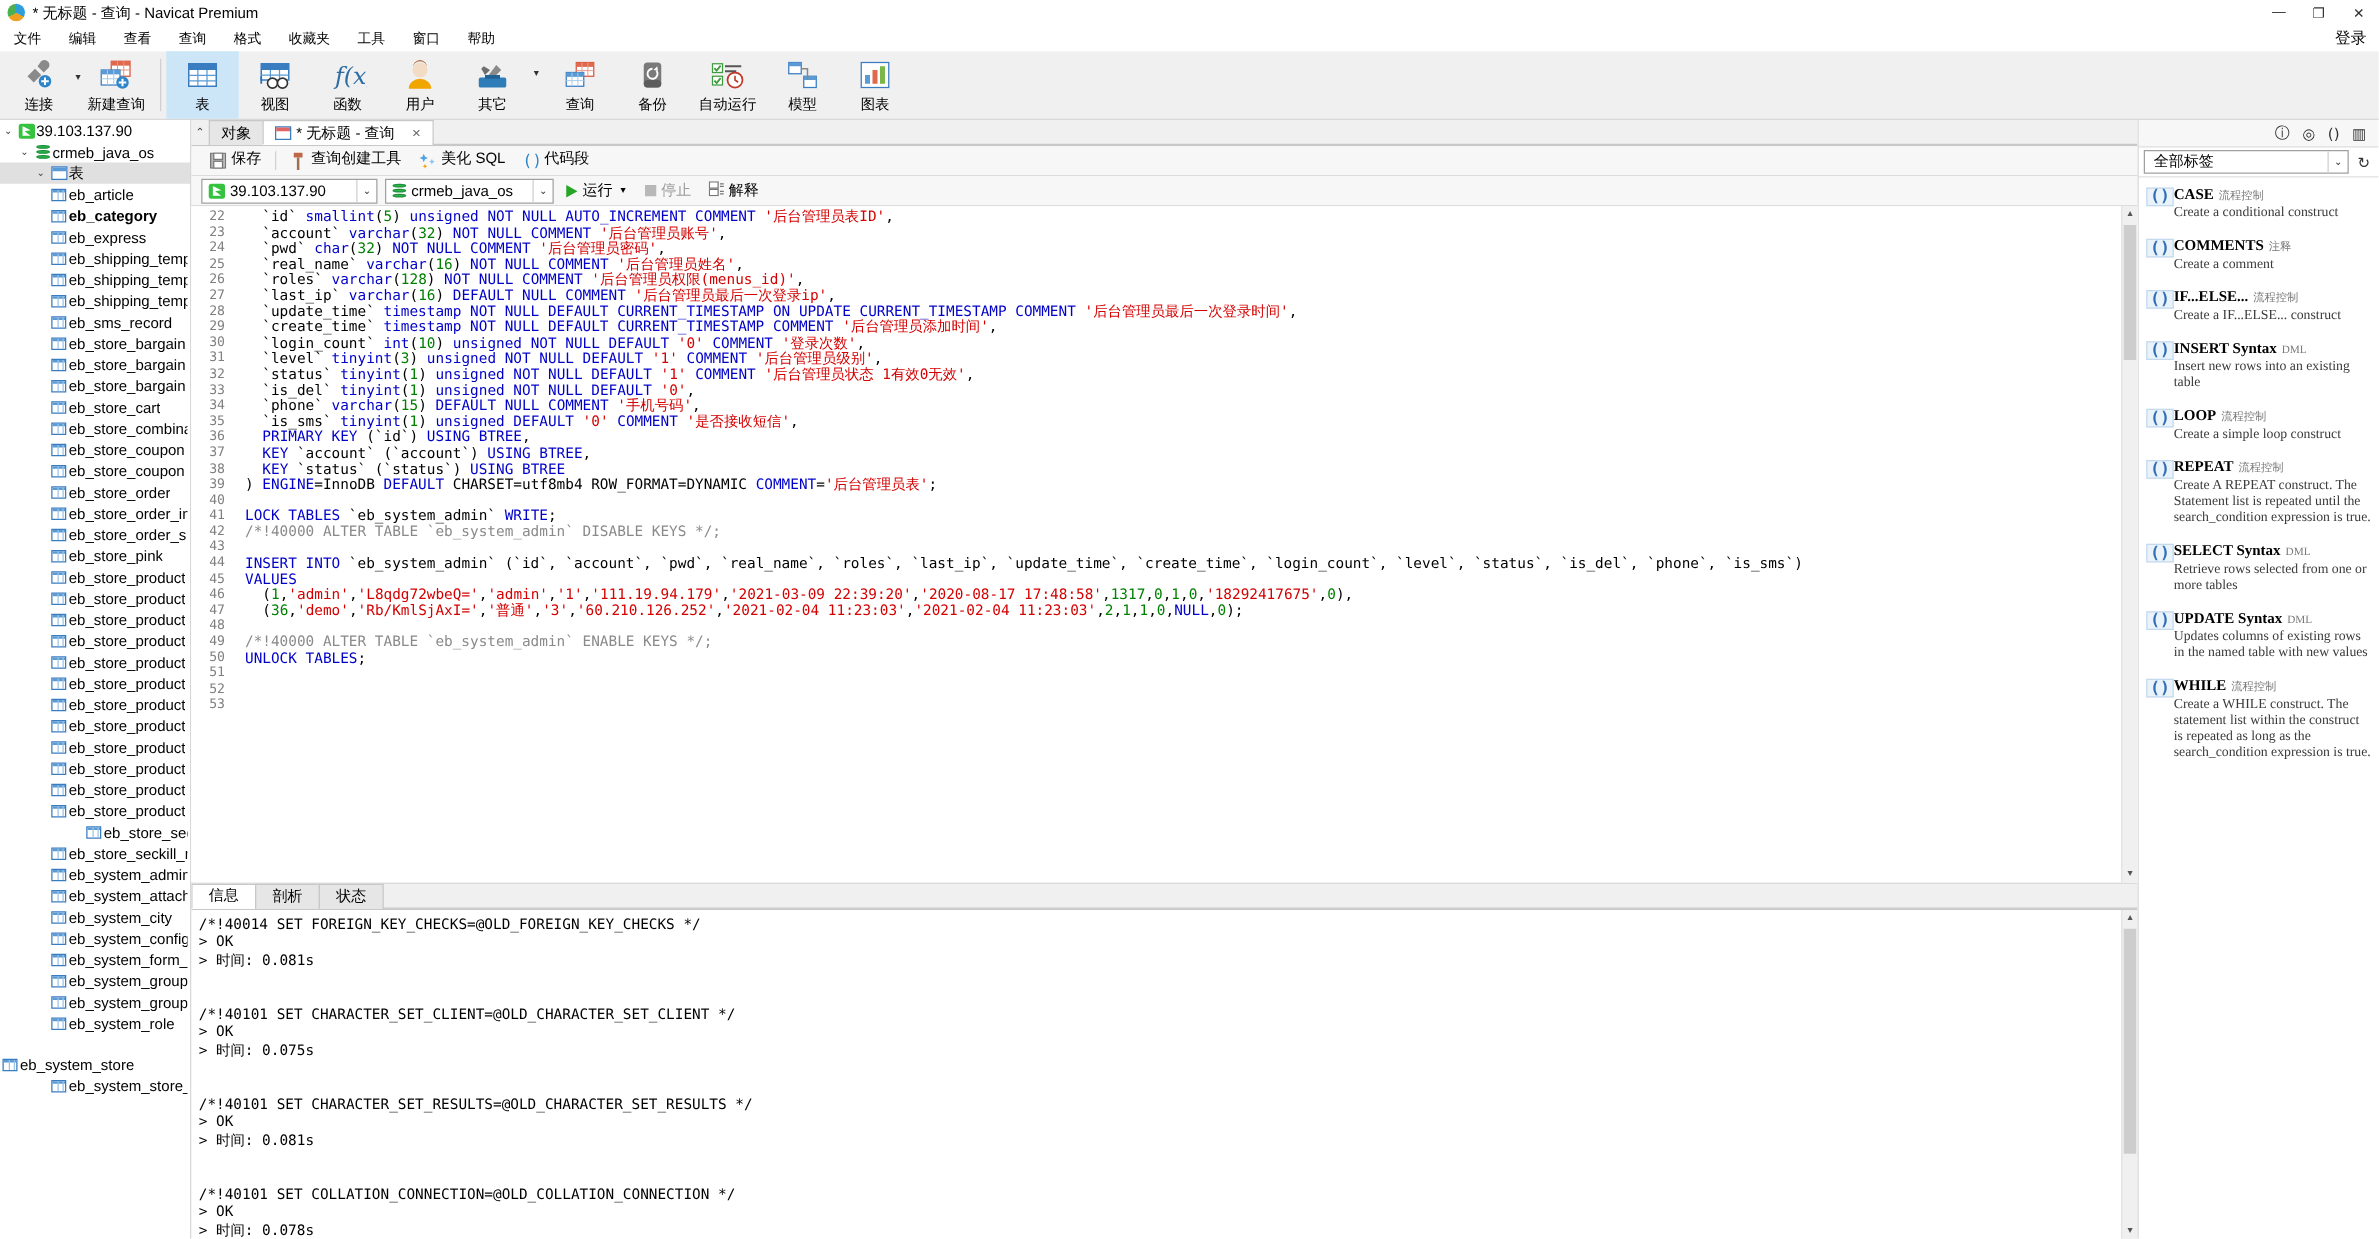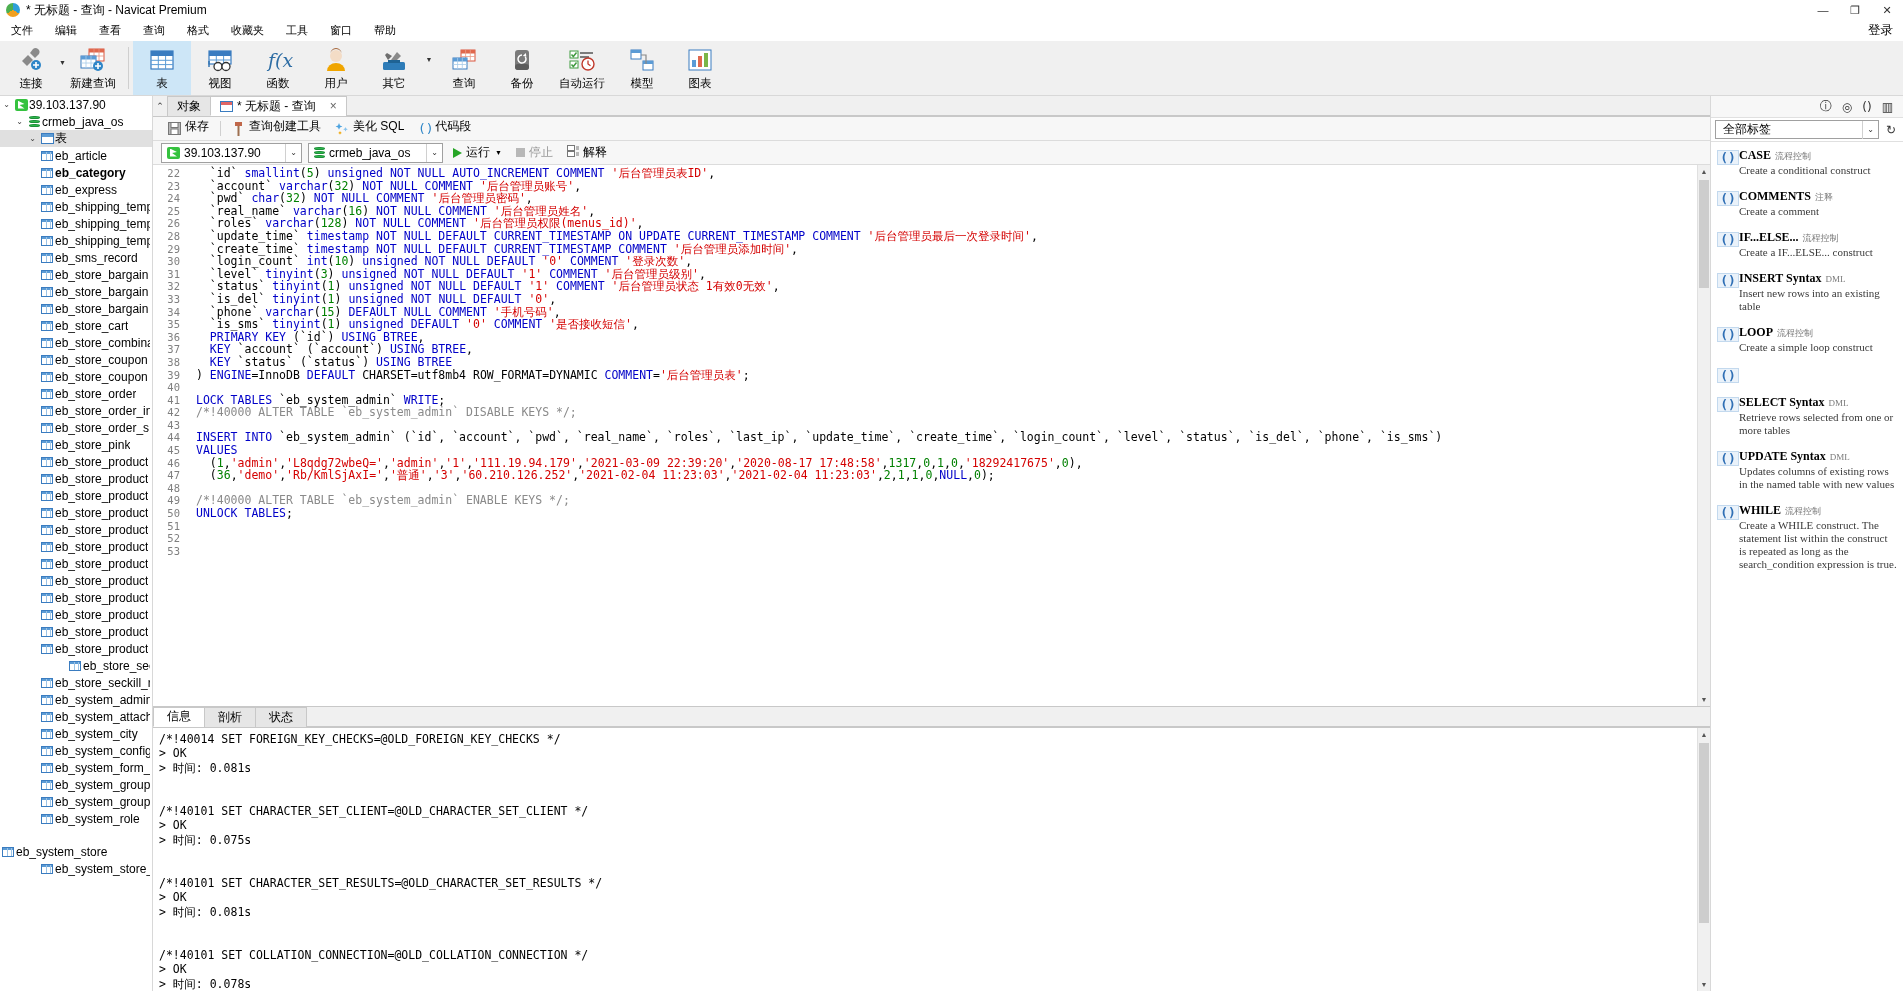--- a/index.html
+++ b/index.html
@@ -776,20 +776,21 @@
       </div>
     </div>
 
     <div class="editor-wrap">
       <div class="editor" id="sql-editor">
           <div class="sqlline"><span class="ln">22</span><span class="code"><span class="p">  `id` </span><span class="k">smallint</span><span class="p">(</span><span class="n">5</span><span class="p">) </span><span class="k">unsigned NOT NULL AUTO_INCREMENT COMMENT </span><span class="s">'后台管理员表ID'</span><span class="p">,</span></span></div>
           <div class="sqlline"><span class="ln">23</span><span class="code"><span class="p">  `account` </span><span class="k">varchar</span><span class="p">(</span><span class="n">32</span><span class="p">) </span><span class="k">NOT NULL COMMENT </span><span class="s">'后台管理员账号'</span><span class="p">,</span></span></div>
           <div class="sqlline"><span class="ln">24</span><span class="code"><span class="p">  `pwd` </span><span class="k">char</span><span class="p">(</span><span class="n">32</span><span class="p">) </span><span class="k">NOT NULL COMMENT </span><span class="s">'后台管理员密码'</span><span class="p">,</span></span></div>
           <div class="sqlline"><span class="ln">25</span><span class="code"><span class="p">  `real_name` </span><span class="k">varchar</span><span class="p">(</span><span class="n">16</span><span class="p">) </span><span class="k">NOT NULL COMMENT </span><span class="s">'后台管理员姓名'</span><span class="p">,</span></span></div>
           <div class="sqlline"><span class="ln">26</span><span class="code"><span class="p">  `roles` </span><span class="k">varchar</span><span class="p">(</span><span class="n">128</span><span class="p">) </span><span class="k">NOT NULL COMMENT </span><span class="s">'后台管理员权限(menus_id)'</span><span class="p">,</span></span></div>
+          <div class="sqlline"><span class="ln">27</span><span class="code"><span class="p">  `last_ip` </span><span class="k">varchar</span><span class="p">(</span><span class="n">16</span><span class="p">) </span><span class="k">DEFAULT NULL COMMENT </span><span class="s">'后台管理员最后一次登录ip'</span><span class="p">,</span></span></div>
           <div class="sqlline"><span class="ln">28</span><span class="code"><span class="p">  `update_time` </span><span class="k">timestamp NOT NULL DEFAULT CURRENT_TIMESTAMP ON UPDATE CURRENT_TIMESTAMP COMMENT </span><span class="s">'后台管理员最后一次登录时间'</span><span class="p">,</span></span></div>
           <div class="sqlline"><span class="ln">29</span><span class="code"><span class="p">  `create_time` </span><span class="k">timestamp NOT NULL DEFAULT CURRENT_TIMESTAMP COMMENT </span><span class="s">'后台管理员添加时间'</span><span class="p">,</span></span></div>
           <div class="sqlline"><span class="ln">30</span><span class="code"><span class="p">  `login_count` </span><span class="k">int</span><span class="p">(</span><span class="n">10</span><span class="p">) </span><span class="k">unsigned NOT NULL DEFAULT </span><span class="s">'0'</span><span class="p"> </span><span class="k">COMMENT </span><span class="s">'登录次数'</span><span class="p">,</span></span></div>
           <div class="sqlline"><span class="ln">31</span><span class="code"><span class="p">  `level` </span><span class="k">tinyint</span><span class="p">(</span><span class="n">3</span><span class="p">) </span><span class="k">unsigned NOT NULL DEFAULT </span><span class="s">'1'</span><span class="p"> </span><span class="k">COMMENT </span><span class="s">'后台管理员级别'</span><span class="p">,</span></span></div>
           <div class="sqlline"><span class="ln">32</span><span class="code"><span class="p">  `status` </span><span class="k">tinyint</span><span class="p">(</span><span class="n">1</span><span class="p">) </span><span class="k">unsigned NOT NULL DEFAULT </span><span class="s">'1'</span><span class="p"> </span><span class="k">COMMENT </span><span class="s">'后台管理员状态 1有效0无效'</span><span class="p">,</span></span></div>
           <div class="sqlline"><span class="ln">33</span><span class="code"><span class="p">  `is_del` </span><span class="k">tinyint</span><span class="p">(</span><span class="n">1</span><span class="p">) </span><span class="k">unsigned NOT NULL DEFAULT </span><span class="s">'0'</span><span class="p">,</span></span></div>
           <div class="sqlline"><span class="ln">34</span><span class="code"><span class="p">  `phone` </span><span class="k">varchar</span><span class="p">(</span><span class="n">15</span><span class="p">) </span><span class="k">DEFAULT NULL COMMENT </span><span class="s">'手机号码'</span><span class="p">,</span></span></div>
           <div class="sqlline"><span class="ln">35</span><span class="code"><span class="p">  `is_sms` </span><span class="k">tinyint</span><span class="p">(</span><span class="n">1</span><span class="p">) </span><span class="k">unsigned DEFAULT </span><span class="s">'0'</span><span class="p"> </span><span class="k">COMMENT </span><span class="s">'是否接收短信'</span><span class="p">,</span></span></div>
           <div class="sqlline"><span class="ln">36</span><span class="code"><span class="p">  </span><span class="k">PRIMARY KEY</span><span class="p"> (`id`) </span><span class="k">USING BTREE</span><span class="p">,</span></span></div>
           <div class="sqlline"><span class="ln">37</span><span class="code"><span class="p">  </span><span class="k">KEY</span><span class="p"> `account` (`account`) </span><span class="k">USING BTREE</span><span class="p">,</span></span></div>
@@ -900,20 +901,21 @@
         <div class="snippet">
           <span class="sn-ico">
             <span class="pill">()</span>
           </span>
           <span class="sn-body"><span class="sn-title">LOOP<span class="tag">流程控制</span></span><div class="sn-desc">Create a simple loop construct</div></span>
         </div>
         <div class="snippet">
           <span class="sn-ico">
             <span class="pill">()</span>
           </span>
+          <span class="sn-body"><span class="sn-title">REPEAT<span class="tag">流程控制</span></span><div class="sn-desc">Create A REPEAT construct. The Statement list is repeated until the search_condition expression is true.</div></span>
         </div>
         <div class="snippet">
           <span class="sn-ico">
             <span class="pill">()</span>
           </span>
           <span class="sn-body"><span class="sn-title">SELECT Syntax<span class="tag">DML</span></span><div class="sn-desc">Retrieve rows selected from one or more tables</div></span>
         </div>
         <div class="snippet">
           <span class="sn-ico">
             <span class="pill">()</span>

